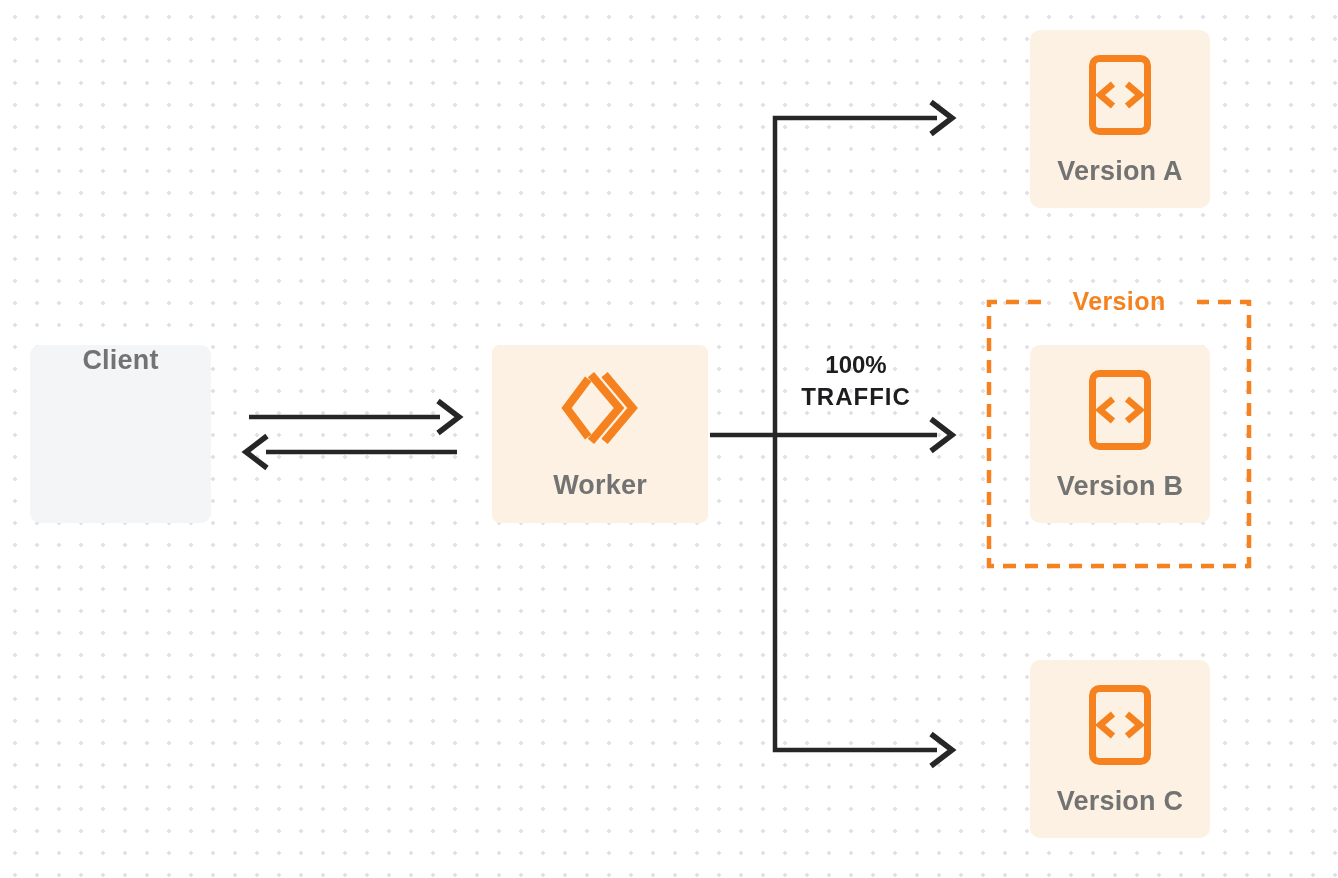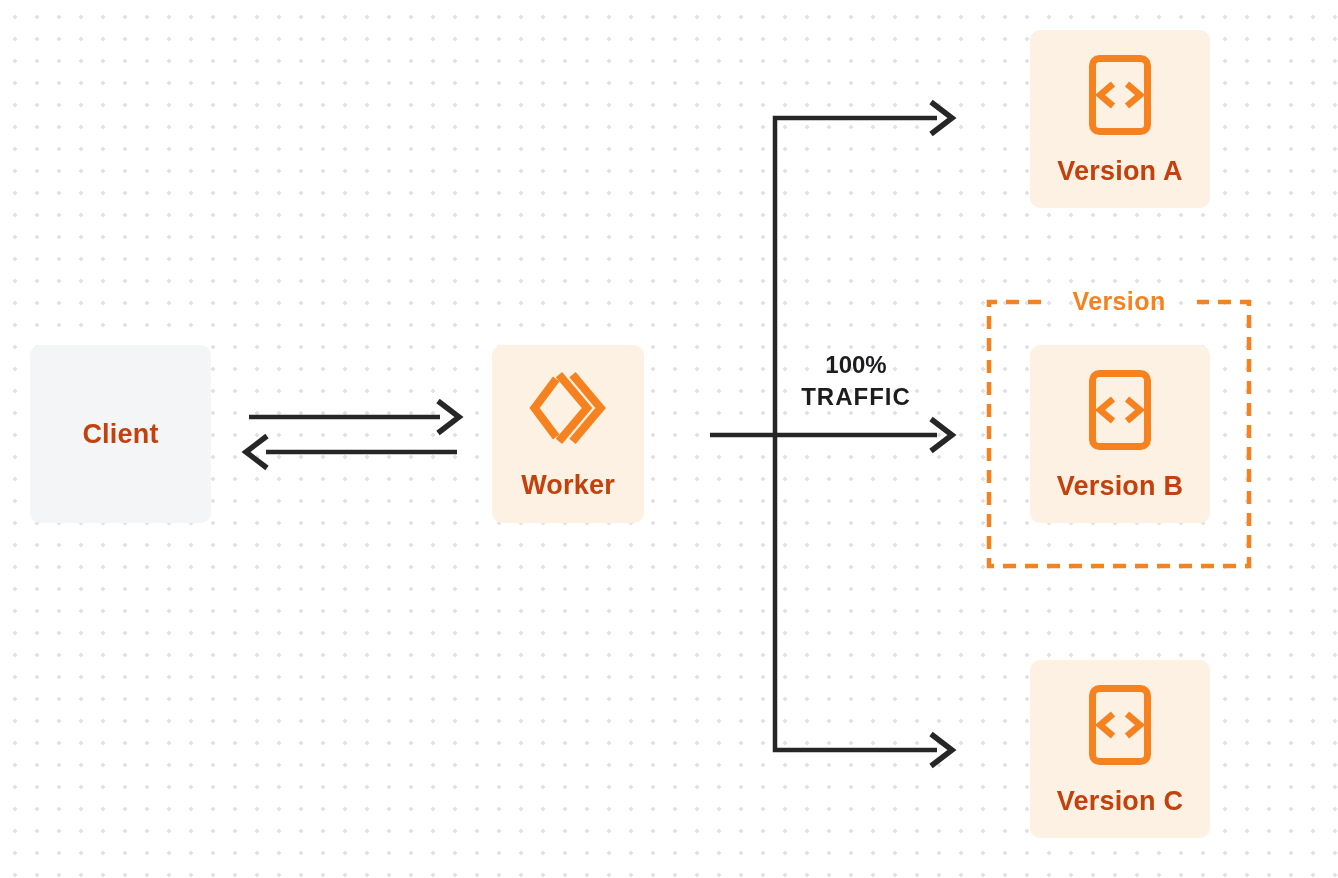--- a/index.html
+++ b/index.html
@@ -8,23 +8,23 @@
     background-color:#ffffff;
     background-image:radial-gradient(circle,#e2e2e6 1.7px,transparent 1.9px);
     background-size:22px 22px;background-position:4px 6px;
     font-family:"Liberation Sans",sans-serif;color:#1d1d1f;
   }
   .overlay{position:absolute;left:0;top:0;width:1338px;height:878px;}
   .node{
     position:absolute;border-radius:10px;display:flex;flex-direction:column;
     align-items:center;
   }
-  .node .label{font-weight:700;font-size:27px;color:#c2410c;letter-spacing:.2px;}
-  .client{left:30px;top:345px;width:181px;height:178px;background:#f4f5f6;justify-content:center;}
-  .worker{left:492px;top:345px;width:152px;height:178px;background:#fcf1e2;padding-top:25px;box-sizing:border-box;}
+  .node .label{font-weight:700;font-size:27px;color:#737373;letter-spacing:.2px;}
+  .client{left:30px;top:345px;width:181px;height:178px;background:#f4f5f6;}
+  .worker{left:492px;top:345px;width:216px;height:178px;background:#fcf1e2;padding-top:25px;box-sizing:border-box;border-radius:8px;}
   .worker .label{margin-top:24px;}
   .version{left:1030px;width:180px;height:178px;background:#fcf1e2;padding-top:25px;box-sizing:border-box;}
   .version .label{margin-top:21px;}
   .version-a{top:30px;}
   .version-b{top:345px;}
   .version-c{top:660px;}
   .traffic{
     position:absolute;left:794px;top:349px;width:124px;text-align:center;
     font-weight:700;font-size:24px;line-height:32px;color:#1d1d1f;
   }

